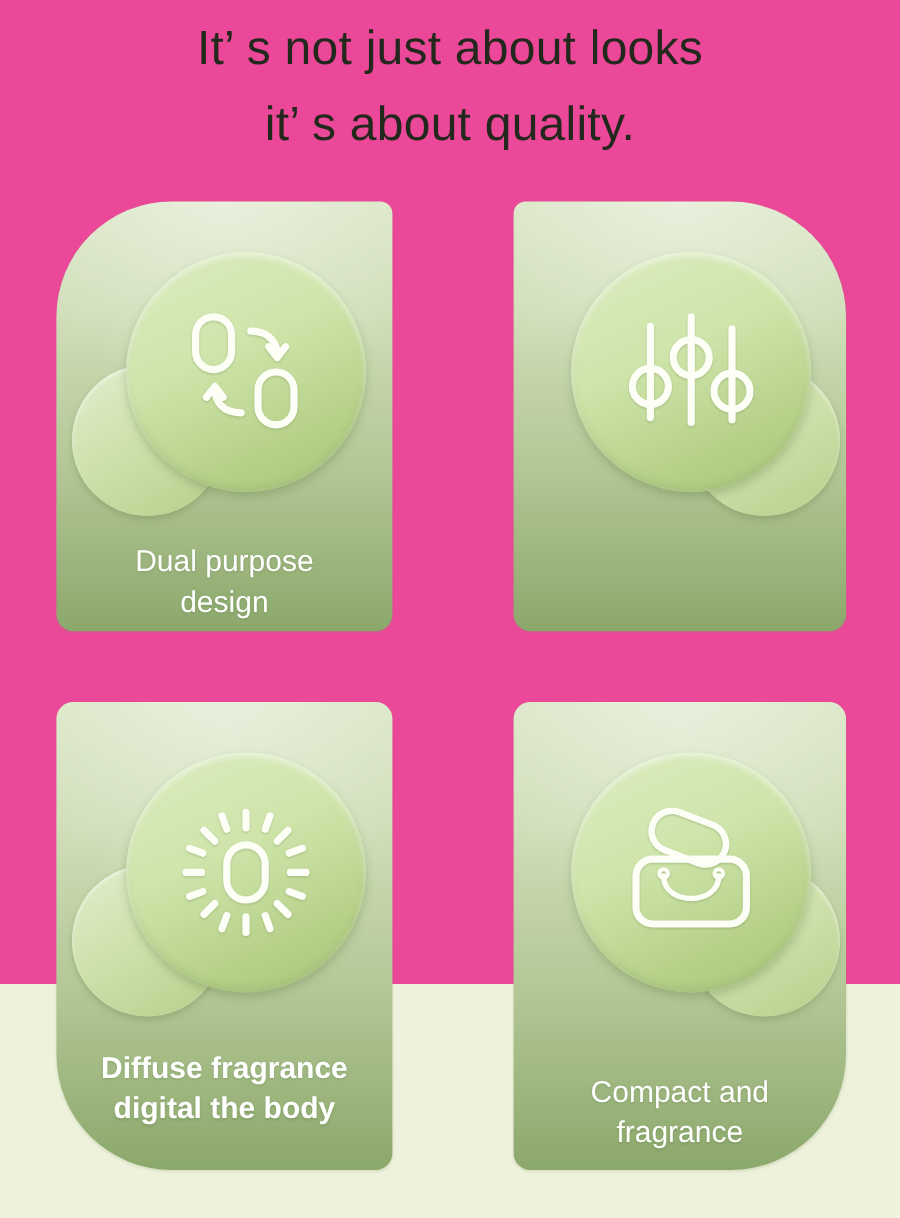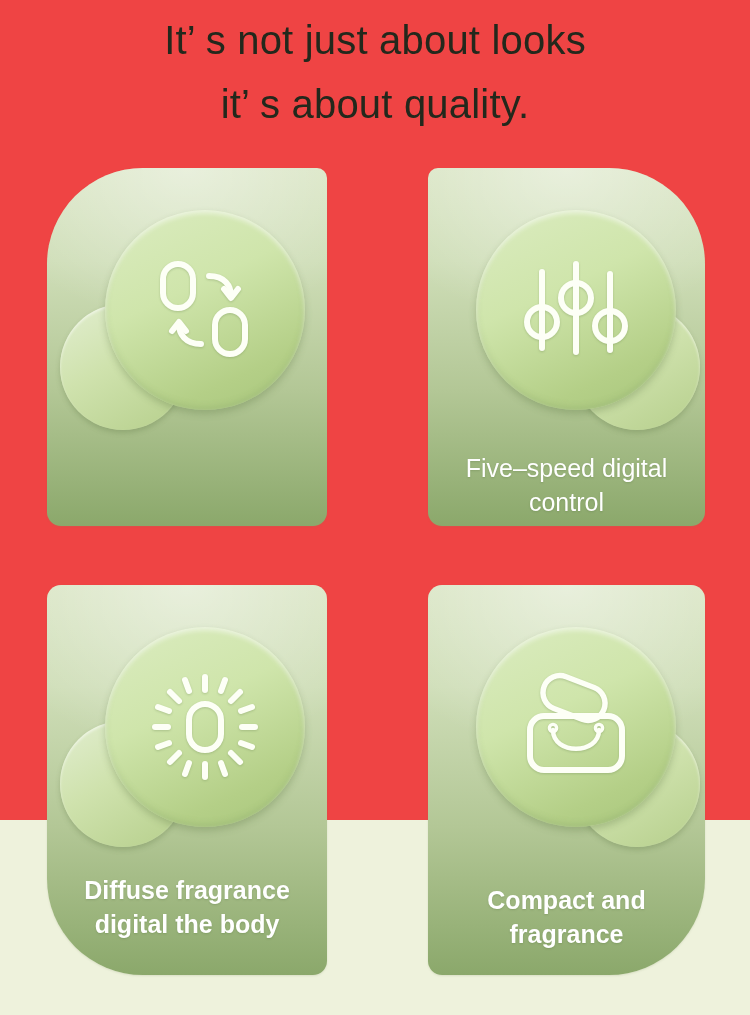--- a/index.html
+++ b/index.html
@@ -13,21 +13,21 @@
     overflow: hidden;
     background: #eef2dc;
     font-family: "Liberation Sans", sans-serif;
     -webkit-font-smoothing: antialiased;
   }
 
   .page {
     position: relative;
     width: 750px;
     height: 820px;
-    background: #ef4444;
+    background: #ec4899;
   }
 
   
   .heading {
     position: absolute;
     top: 8px;
     left: 0;
     width: 750px;
     text-align: center;
     color: #23281c;
@@ -156,21 +156,21 @@
     line-height: 34px;
     font-weight: 400;
     text-shadow: 0 1px 2px rgba(90,115,65,0.30);
     z-index: 4;
     padding: 0 8px;
     box-sizing: border-box;
   }
   .card-1 .caption { top: 283px; }
   .card-2 .caption { top: 283px; }
   .card-3 .caption { top: 288px; font-weight: bold; }
-  .card-4 .caption { top: 298px; font-weight: bold; }
+  .card-4 .caption { top: 308px; }
 
   .caption-line { display: block; white-space: nowrap; }
 </style>
 </head>
 <body>
 
 <div class="page">
 
   <div class="heading">
     <span class="heading-line">It’ s not just about looks</span>
@@ -191,43 +191,43 @@
 
           <rect class="icon-stroke" x="66" y="56" width="30" height="44" rx="15" ry="15" stroke-width="6"></rect>
 
           <path class="icon-stroke" d="M60 22 C 76 22, 82 32, 82 42" stroke-width="6"></path>
           <path class="icon-stroke" d="M75 35 L82 44 L89 35" stroke-width="6"></path>
 
           <path class="icon-stroke" d="M52 90 C 36 90, 30 80, 30 70" stroke-width="6"></path>
           <path class="icon-stroke" d="M23 77 L30 68 L37 77" stroke-width="6"></path>
         </svg>
       </div>
+      <div class="caption">
+        <span class="caption-line">Dual purpose</span>
+        <span class="caption-line">design</span>
+      </div>
     </div>
 
     <div class="card card-2 layout-right">
       <div class="blobs">
         <div class="blob blob-small"></div>
         <div class="blob blob-big"></div>
       </div>
       <div class="icon-wrap">
         <svg viewBox="0 0 112 112" aria-hidden="true">
 
           <path class="icon-stroke" d="M22 18 L22 94" stroke-width="6"></path>
           <circle class="icon-stroke" cx="22" cy="68" r="15" stroke-width="6"></circle>
 
           <path class="icon-stroke" d="M56 10 L56 98" stroke-width="6"></path>
           <circle class="icon-stroke" cx="56" cy="44" r="15" stroke-width="6"></circle>
 
           <path class="icon-stroke" d="M90 20 L90 96" stroke-width="6"></path>
           <circle class="icon-stroke" cx="90" cy="72" r="15" stroke-width="6"></circle>
         </svg>
-      </div>
-      <div class="caption">
-        <span class="caption-line">Five–speed digital</span>
-        <span class="caption-line">control</span>
       </div>
     </div>
 
     <div class="card card-3 layout-left">
       <div class="blobs">
         <div class="blob blob-small"></div>
         <div class="blob blob-big"></div>
       </div>
       <div class="icon-wrap">
         <svg viewBox="0 0 112 112" aria-hidden="true">

